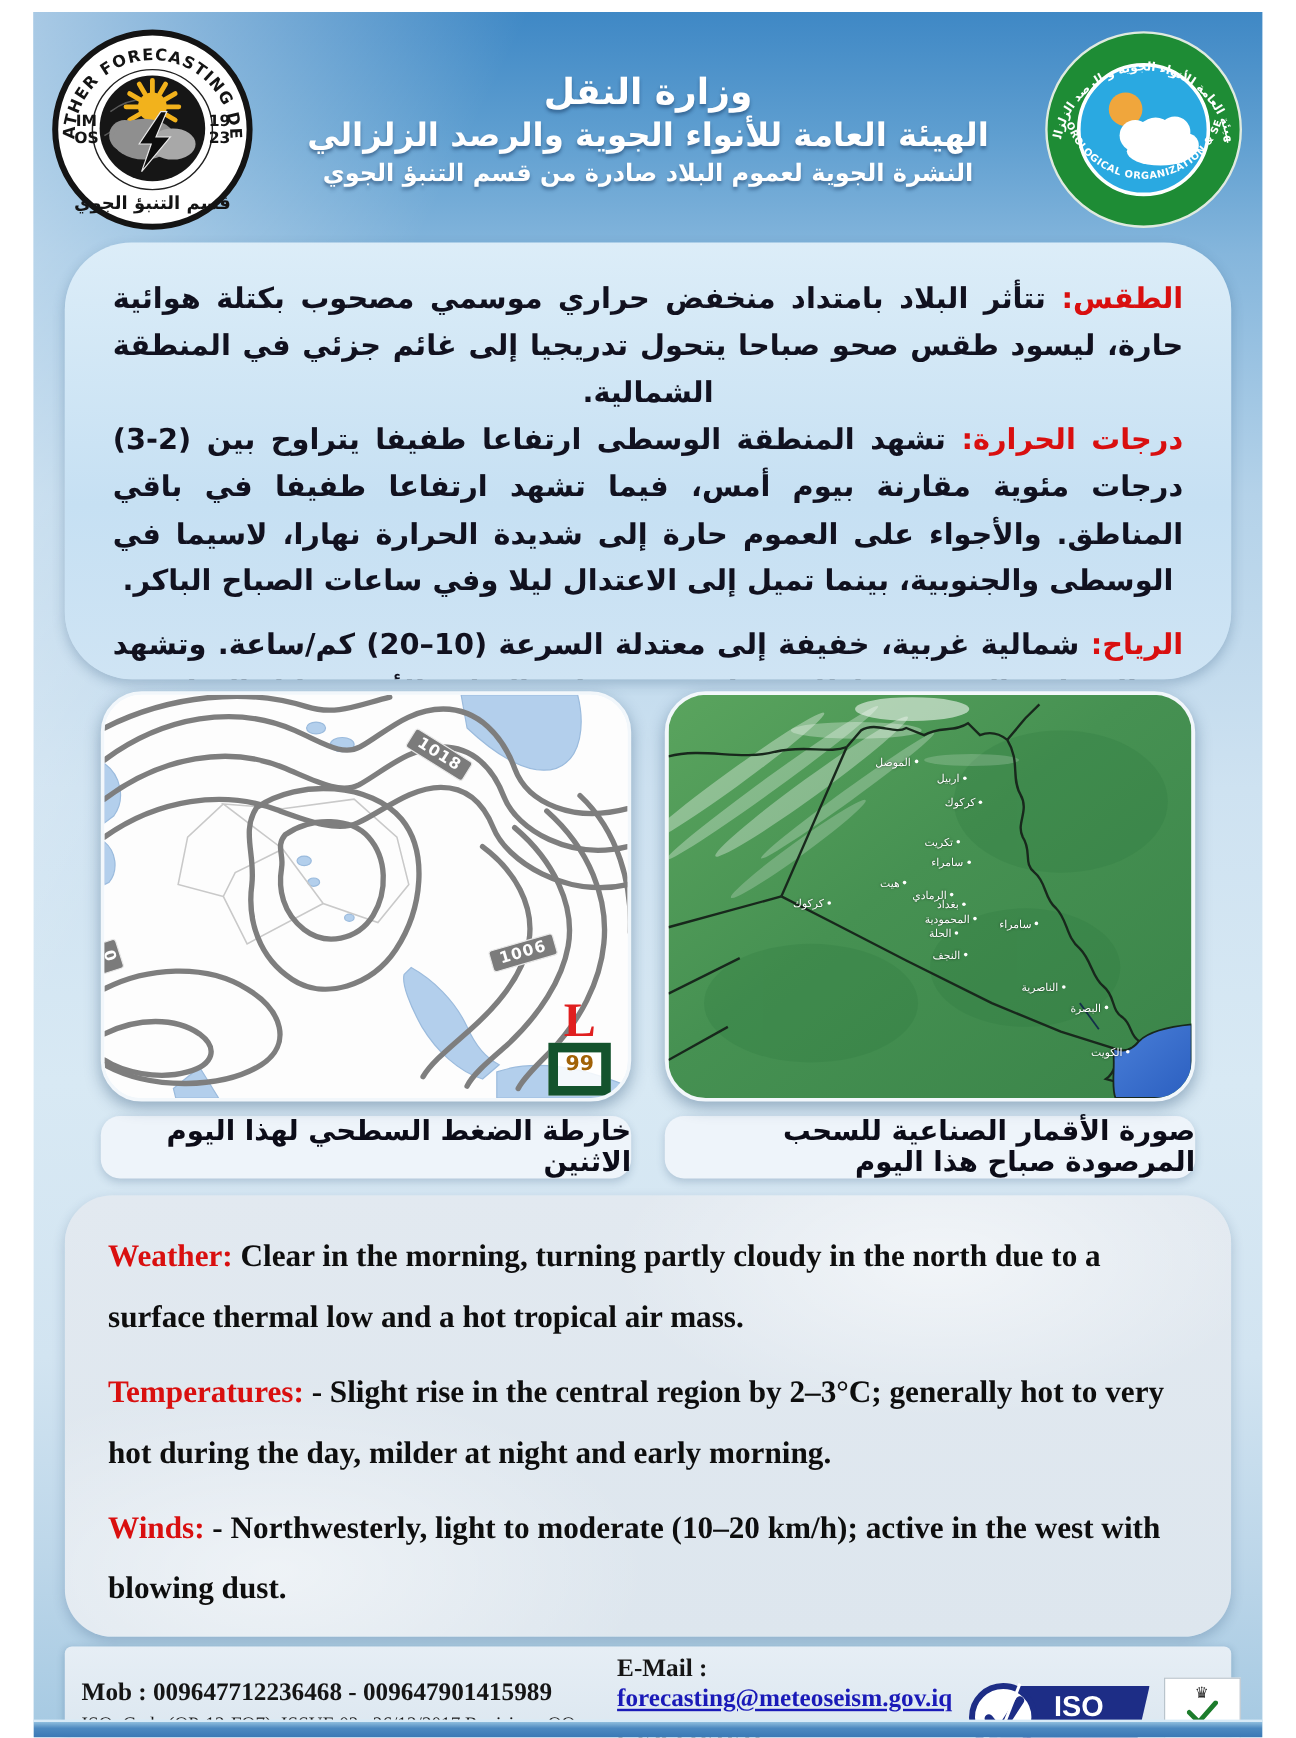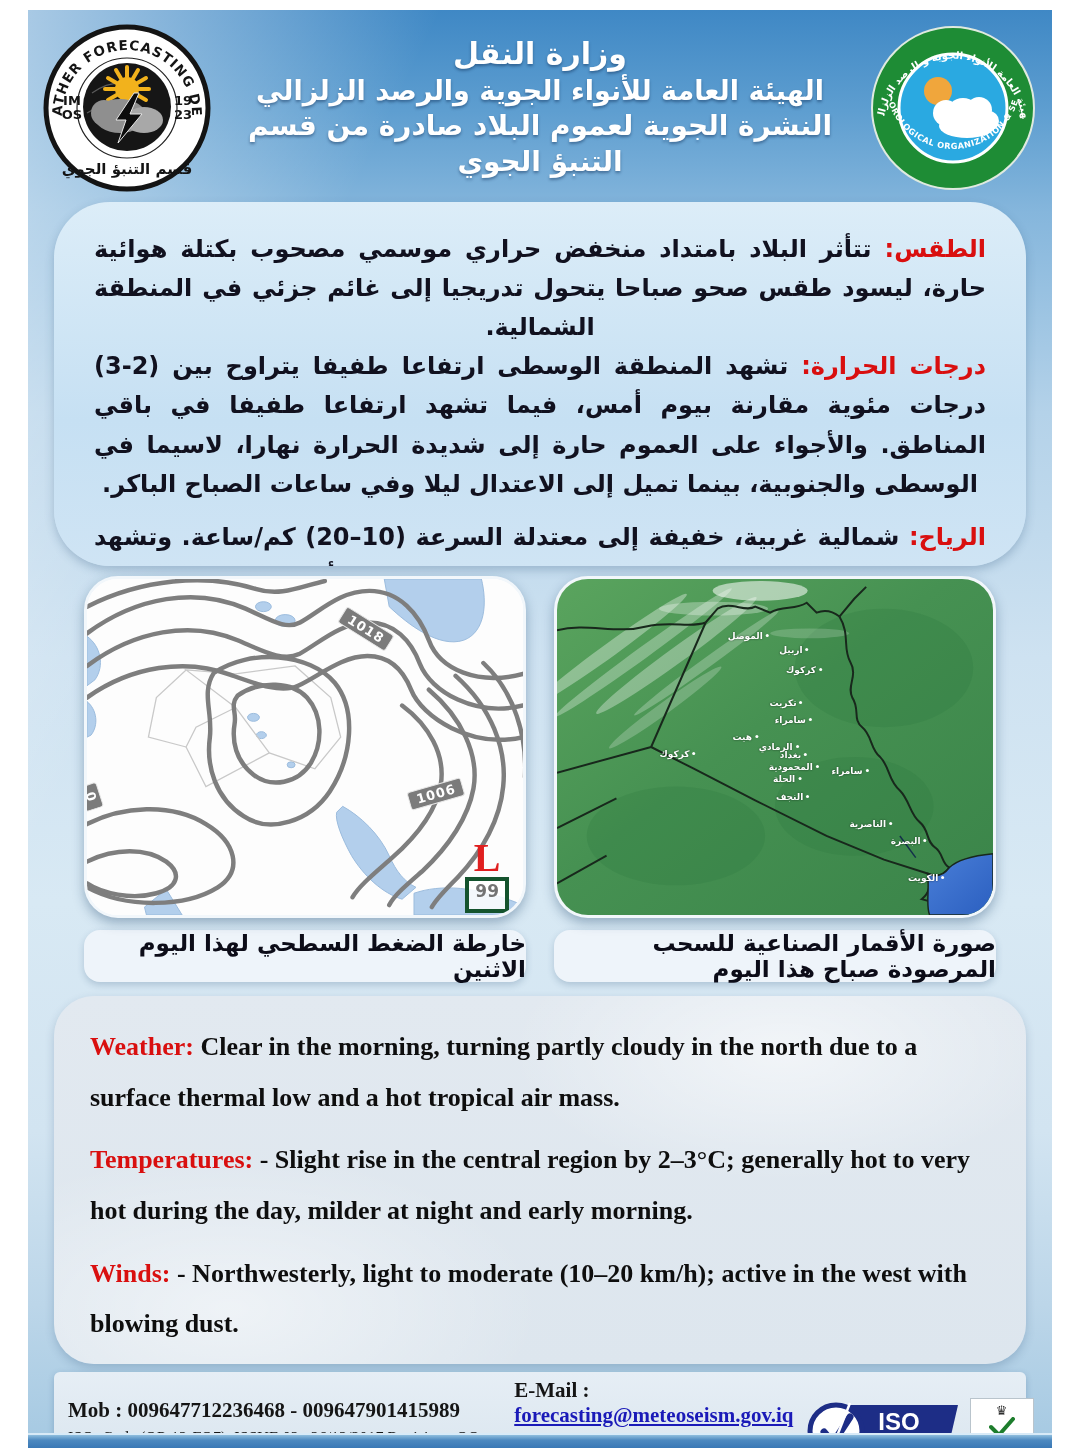--- a/index.html
+++ b/index.html
@@ -21,21 +21,21 @@
     pointer-events:none;
   }
   
   .hdr{ position:relative; height:186px; display:flex; align-items:center;
         padding:10px 14px 0; gap:8px; }
   .logo{ width:170px; height:170px; flex:0 0 auto; }
   .titles{ flex:1; text-align:center; color:#fff; font-weight:bold;
            direction:rtl; text-shadow:0 2px 3px rgba(10,40,80,.45); }
   .titles .t1{ font-size:30px; line-height:1.25; }
   .titles .t2{ font-size:27px; line-height:1.3; }
-  .titles .t3{ font-size:28px; line-height:1.3;text-align:center; }
+  .titles .t3{ font-size:20px; line-height:1.3;text-align:center; }
   .titles .t4{ font-size:30px; line-height:1.35; }
   
   .ar-box{
     position:relative; margin:6px 26px 0; height:364px; border-radius:56px;
     background:linear-gradient(180deg,#dcedf8,#c6e0f3 60%,#cfe4f4);
     box-shadow:0 4px 10px rgba(30,70,110,.25);
     padding:28px 40px; direction:rtl;
     font-size:24px; font-weight:bold; color:#11111f; overflow:hidden;
   }
   .ar-box p{ text-align:justify; text-align-last:center; line-height:1.63; }
@@ -49,25 +49,25 @@
   .map-fig svg{ position:absolute; inset:0; width:100%; height:100%; }
   .overlay{ position:absolute; inset:0; }
   .isolbl{
     position:absolute; background:#7b7b7b; color:#fff; font-weight:bold;
     font-size:13px; padding:1px 7px; border-radius:3px; border:1px solid #e8e8e8;
     letter-spacing:1px; white-space:nowrap;
   }
   .low-marker{ position:absolute; right:14px; bottom:2px; text-align:center; }
   .low-l{ display:block; color:#e01f1f; font-size:40px; font-weight:bold;
           line-height:.85; font-family:"Liberation Serif",serif; }
-  .low-v{ display:inline-block; color:#737373; border:4px solid #14532d;
+  .low-v{ display:inline-block; color:#a16207; border:8px solid #14532d;
           background:rgba(255,255,255,.85); font-weight:bold; font-size:17px;
           padding:0 6px 8px; margin-top:2px; }
   .city{ position:absolute; transform:translate(-30%,-50%); color:#fff;
-         font-size:9px; font-weight:bold; direction:rtl; white-space:nowrap;
+         font-size:9px; font-weight:normal; direction:rtl; white-space:nowrap;
          text-shadow:0 0 2px rgba(0,0,0,.65); }
   .cdot{ display:inline-block; width:3px; height:3px; background:#fff;
          border-radius:50%; margin-left:3px; vertical-align:2px; }
   
   .captions-row{ margin-top:12px; height:52px; display:flex; justify-content:center; gap:28px; }
   .caption{ width:442px; background:#eef4fa; border-radius:16px;
             box-shadow:0 3px 7px rgba(30,70,110,.22);
             display:flex; align-items:center; justify-content:center;
             direction:rtl; font-size:23px; font-weight:bold; color:#0c0c18; }
   

